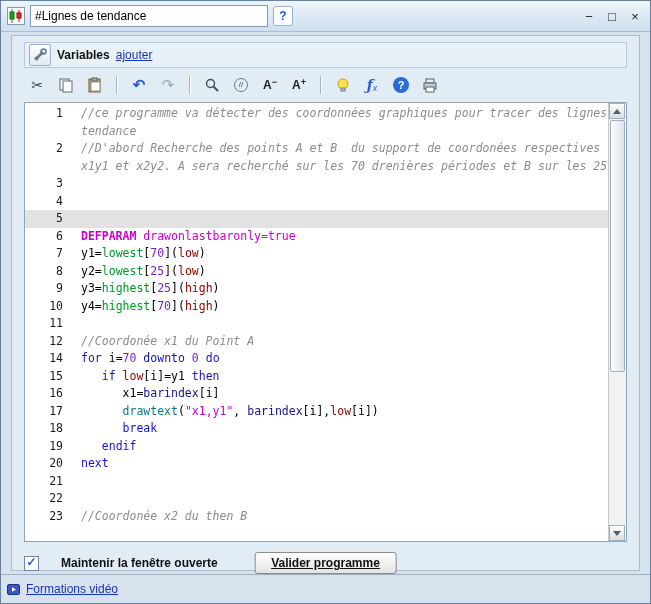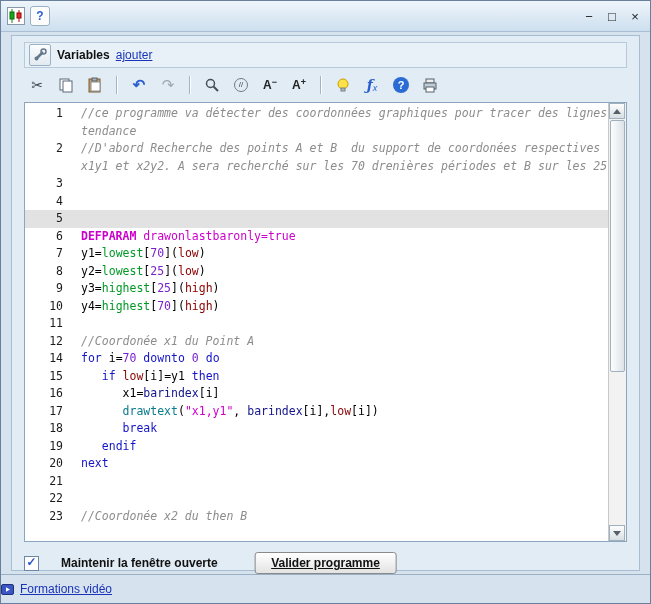--- a/index.html
+++ b/index.html
@@ -77,37 +77,38 @@
   .checkbox{width:13px;height:13px;background:#fff;border:1px solid #6b87a5;display:inline-flex;
     align-items:center;justify-content:center;cursor:pointer;}
   .checkbox .mark{color:#2b52c8;font-size:12px;font-weight:bold;line-height:1;position:relative;top:-1px;}
   .chk-label{font-size:12px;font-weight:bold;color:#111;margin-left:22px;cursor:default;}
   .validate-btn{position:absolute;left:50%;transform:translateX(-50%);padding:3px 16px;
     font:bold 12px "Liberation Sans",sans-serif;color:#111;background:linear-gradient(#ffffff,#e3e3e3);
     border:1px solid #8a8a8a;border-radius:3px;cursor:pointer;text-decoration:underline;}
 
   
   .footer{position:absolute;left:0;right:0;bottom:0;height:29px;border-top:1px solid #9ab0c4;
-    background:#d6e2ee;display:flex;align-items:center;gap:6px;padding:0 0;box-sizing:border-box;}
+    background:#d6e2ee;display:flex;align-items:center;gap:6px;padding:0 6px;box-sizing:border-box;}
 </style>
 </head>
 <body>
 
 <div class="window">
 
   <div class="titlebar">
     <span class="app-icon">
       <svg width="18" height="18">
         <rect x="0.5" y="0.5" width="17" height="17" fill="#ffffff" stroke="#8899aa"></rect>
         <line x1="5" y1="2" x2="5" y2="16" stroke="#0a8a0a" stroke-width="1"></line>
         <rect x="3" y="5" width="4" height="7" fill="#18a818" stroke="#0a6a0a"></rect>
         <line x1="12" y1="3" x2="12" y2="15" stroke="#bb0000" stroke-width="1"></line>
         <rect x="10" y="6" width="4" height="5" fill="#e03030" stroke="#990000"></rect>
       </svg>
     </span>
+    <input class="title-input" type="text" value="#Lignes de tendance" style="">
     <span class="help-edit">
       <span>?</span>
     </span>
     <span class="tb-spacer"></span>
     <span class="winbtn">−</span>
     <span class="winbtn">□</span>
     <span class="winbtn">×</span>
   </div>
 
   <div class="main">

